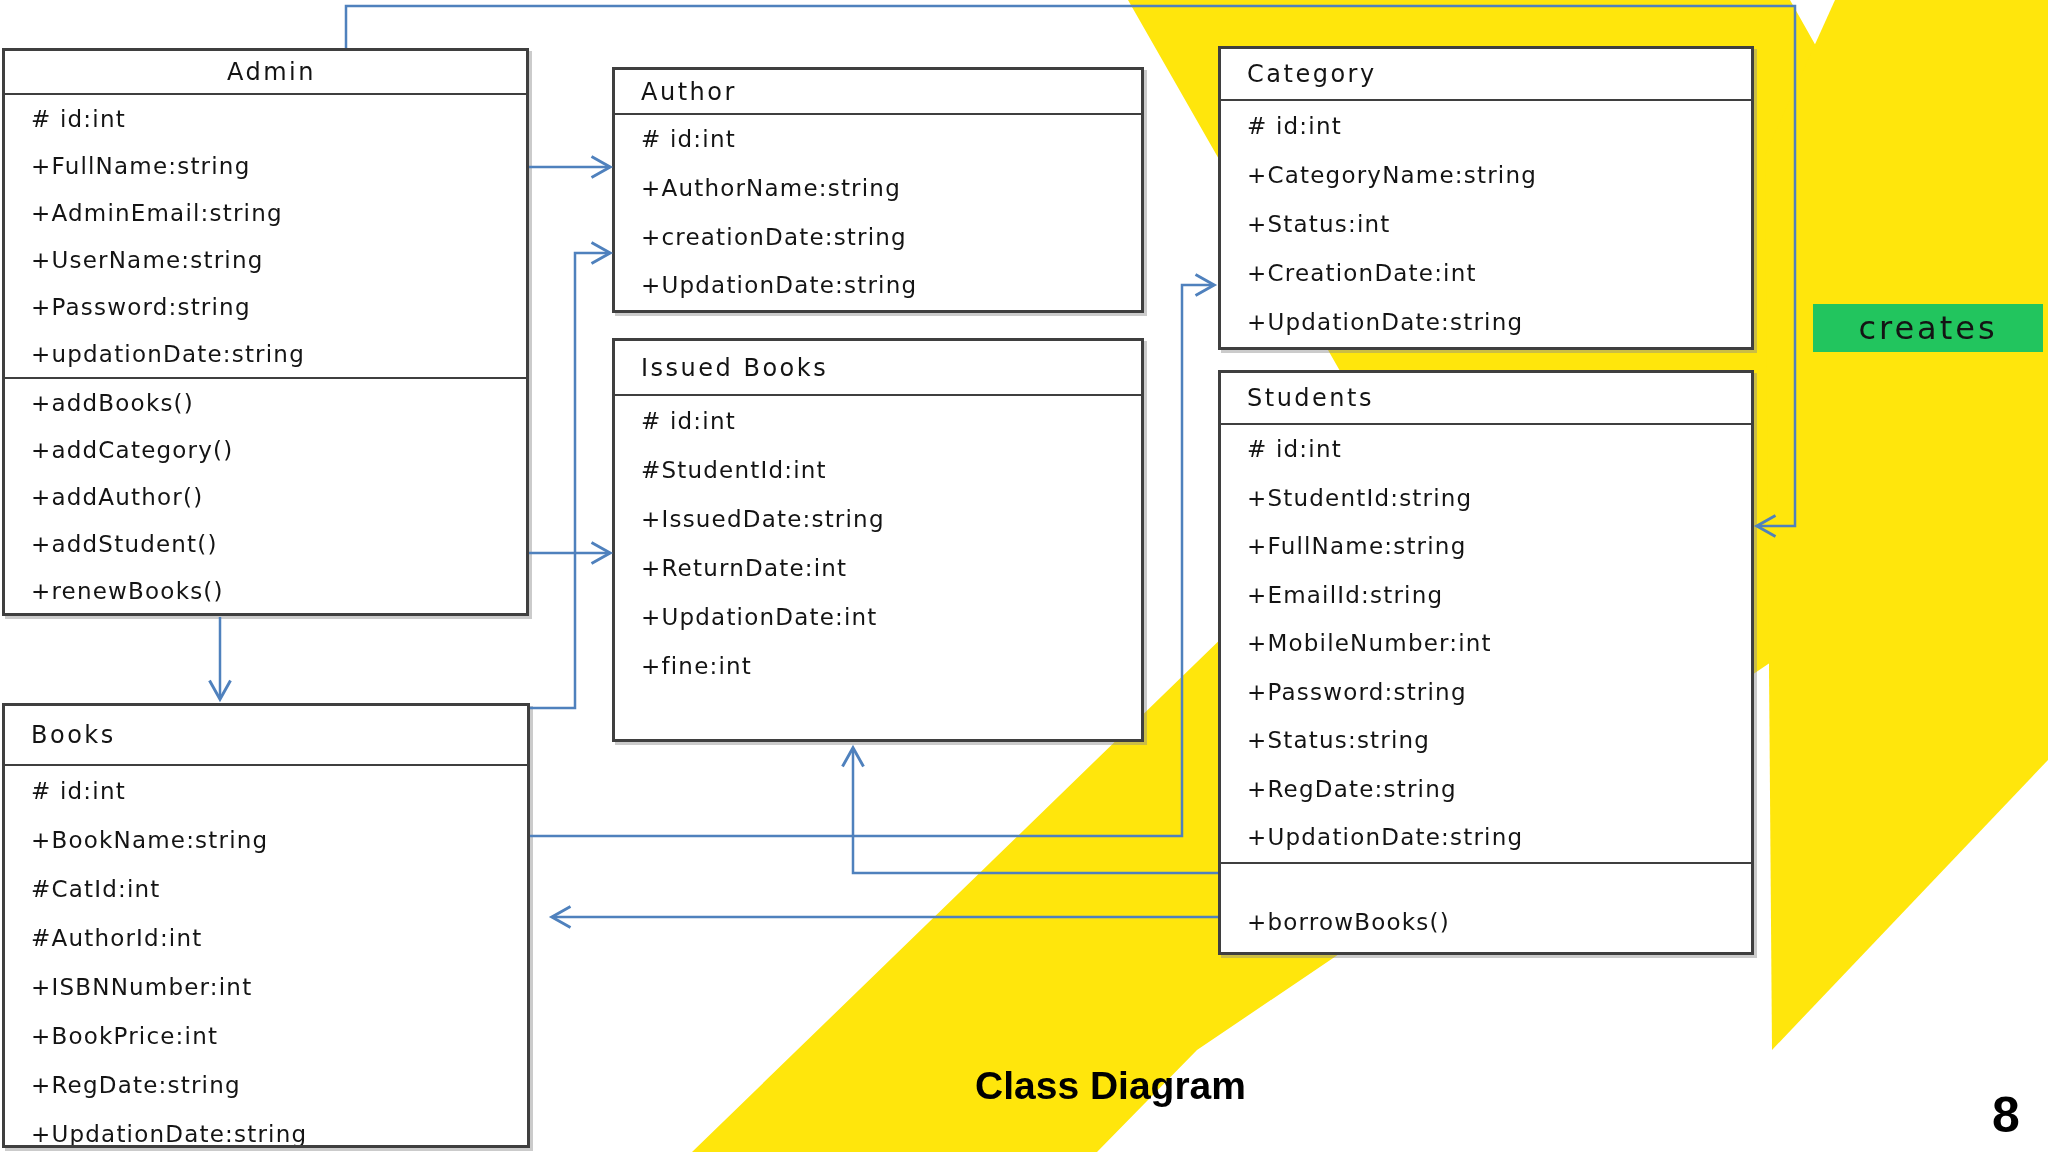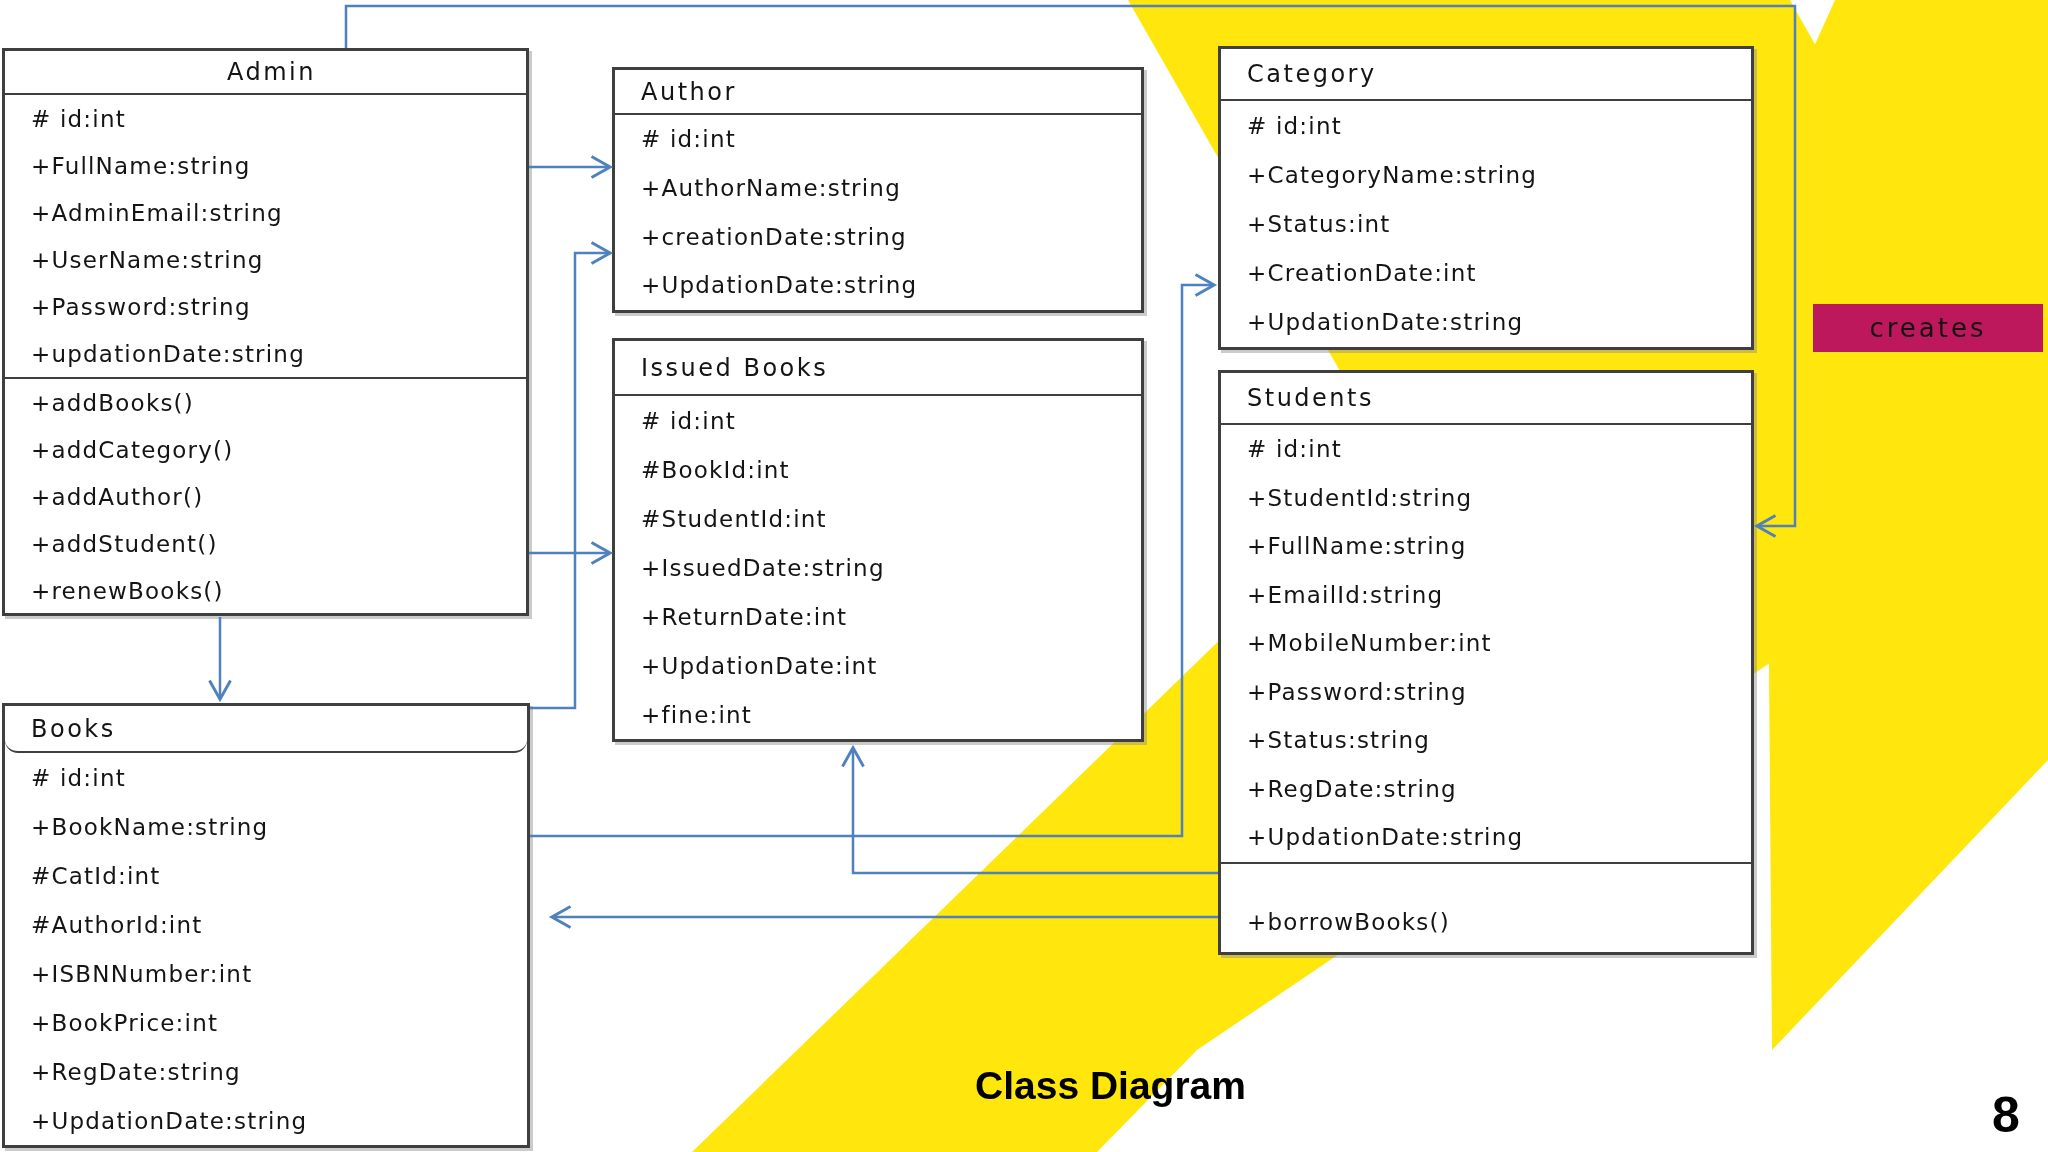--- a/index.html
+++ b/index.html
@@ -27,25 +27,25 @@
   .b-issued .ctitle{height:55px;}
   .b-issued .attrs .row{height:49px;}
   .b-category{left:1218px;top:46px;  width:536px;height:304px;}
   .b-category .ctitle{height:52px;}
   .b-category .attrs .row{height:49.2px;}
   .b-students{left:1218px;top:370px; width:536px;height:585px;}
   .b-students .ctitle{height:52px;}
   .b-students .attrs .row{height:48.5px;}
   .b-students .methods .row{height:45px;margin-top:36px;}
   .b-books   {left:2px;  top:703px;  width:528px;height:445px;}
-  .b-books .ctitle{height:47px;border-radius:13px;}
+  .b-books .ctitle{height:60px;}
   .b-books .attrs .row{height:49px;}
   
-  .creates{position:absolute;left:1813px;top:304px;width:230px;height:48px;background:#be185d;
-           display:flex;align-items:center;justify-content:center;font-size:26px;letter-spacing:3px;z-index:4;}
+  .creates{position:absolute;left:1813px;top:304px;width:230px;height:48px;background:#22c55e;
+           display:flex;align-items:center;justify-content:center;font-size:32px;letter-spacing:3px;z-index:4;}
   .slide-title{position:absolute;left:975px;top:1064px;font-family:"Liberation Sans",sans-serif;
                font-weight:bold;font-size:39px;color:#000;z-index:4;}
   .page-num{position:absolute;left:1992px;top:1086px;font-family:"Liberation Sans",sans-serif;
             font-weight:bold;font-size:50px;color:#000;z-index:4;}
 </style>
 </head>
 <body>
 
 <div id="stage">
 
@@ -84,21 +84,20 @@
         <div class="row">+creationDate:string</div>
         <div class="row">+UpdationDate:string</div>
       </div>
   </div>
 
   <div class="cbox b-issued">
     <div class="ctitle">Issued Books</div>
     <div class="attrs">
 
     <div class="row"># id:int</div>
-        <div class="row">#BookId:int</div>
         <div class="row">#StudentId:int</div>
         <div class="row">+IssuedDate:string</div>
         <div class="row">+ReturnDate:int</div>
         <div class="row">+UpdationDate:int</div>
         <div class="row">+fine:int</div>
       </div>
   </div>
 
   <div class="cbox b-category">
     <div class="ctitle">Category</div>

